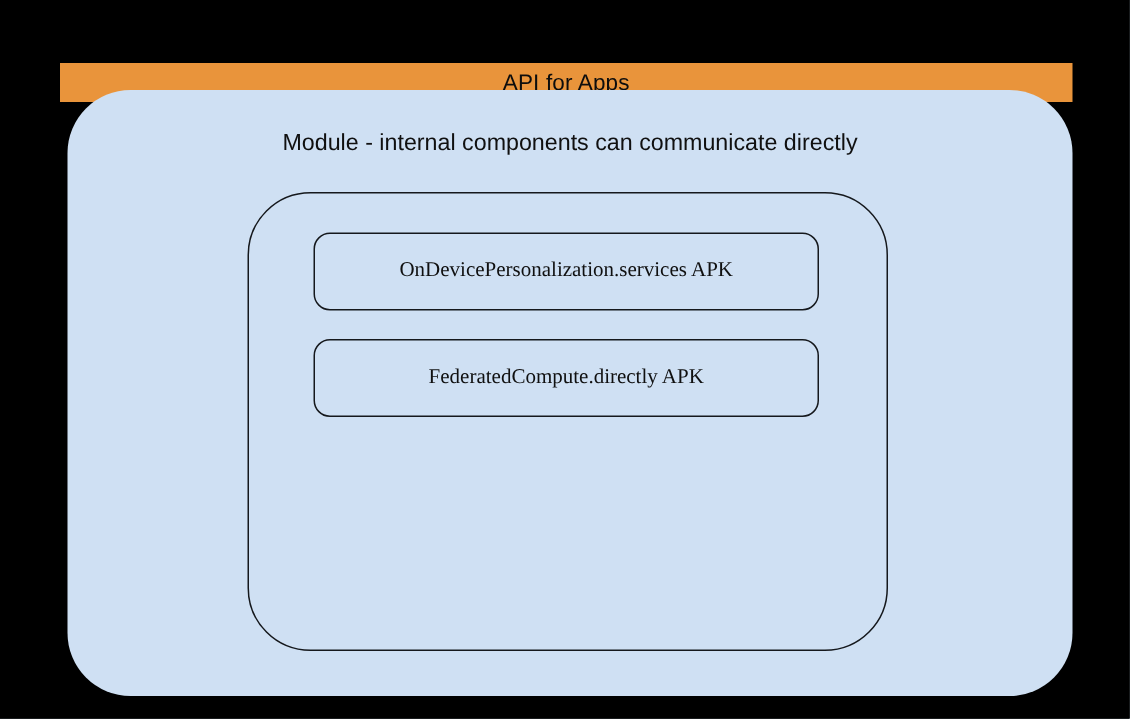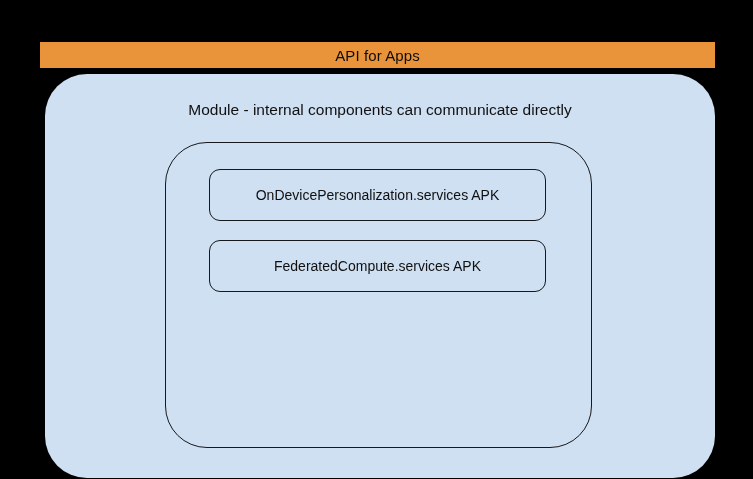--- a/index.html
+++ b/index.html
@@ -40,21 +40,21 @@
     color: #0d0d0d;
     line-height: 1;
     letter-spacing: 0.1px;
     white-space: nowrap;
   }
 
   
   .module-panel {
     position: absolute;
     left: 45px;
-    top: 74px;
+    top: 60px;
     width: 670px;
     height: 404px;
     background: #cfe0f3;
     border-radius: 42px;
     box-sizing: border-box;
   }
 
   .module-caption {
     position: absolute;
     left: 0;
@@ -70,20 +70,21 @@
   
   .components-group {
     position: absolute;
     left: 120px;
     top: 68px;
     width: 427px;
     height: 306px;
     border: 1.3px solid #15181c;
     border-radius: 42px;
     box-sizing: border-box;
+    font-family: Liberation Serif, serif;
   }
 
   
   .component-list {
     position: absolute;
     left: 43px;
     top: 26px;
     width: 337px;
     display: flex;
     flex-direction: column;
@@ -123,21 +124,21 @@
 
     <div class="components-group">
 
       <div class="component-list">
 
         <div class="component-box">
           <span class="component-label">OnDevicePersonalization.services APK</span>
         </div>
 
         <div class="component-box">
-          <span class="component-label">FederatedCompute.services APK</span>
+          <span class="component-label">FederatedCompute.directly APK</span>
         </div>
 
 
 
       </div>
     </div>
   </div>
 </div>
 
 </body></html>

